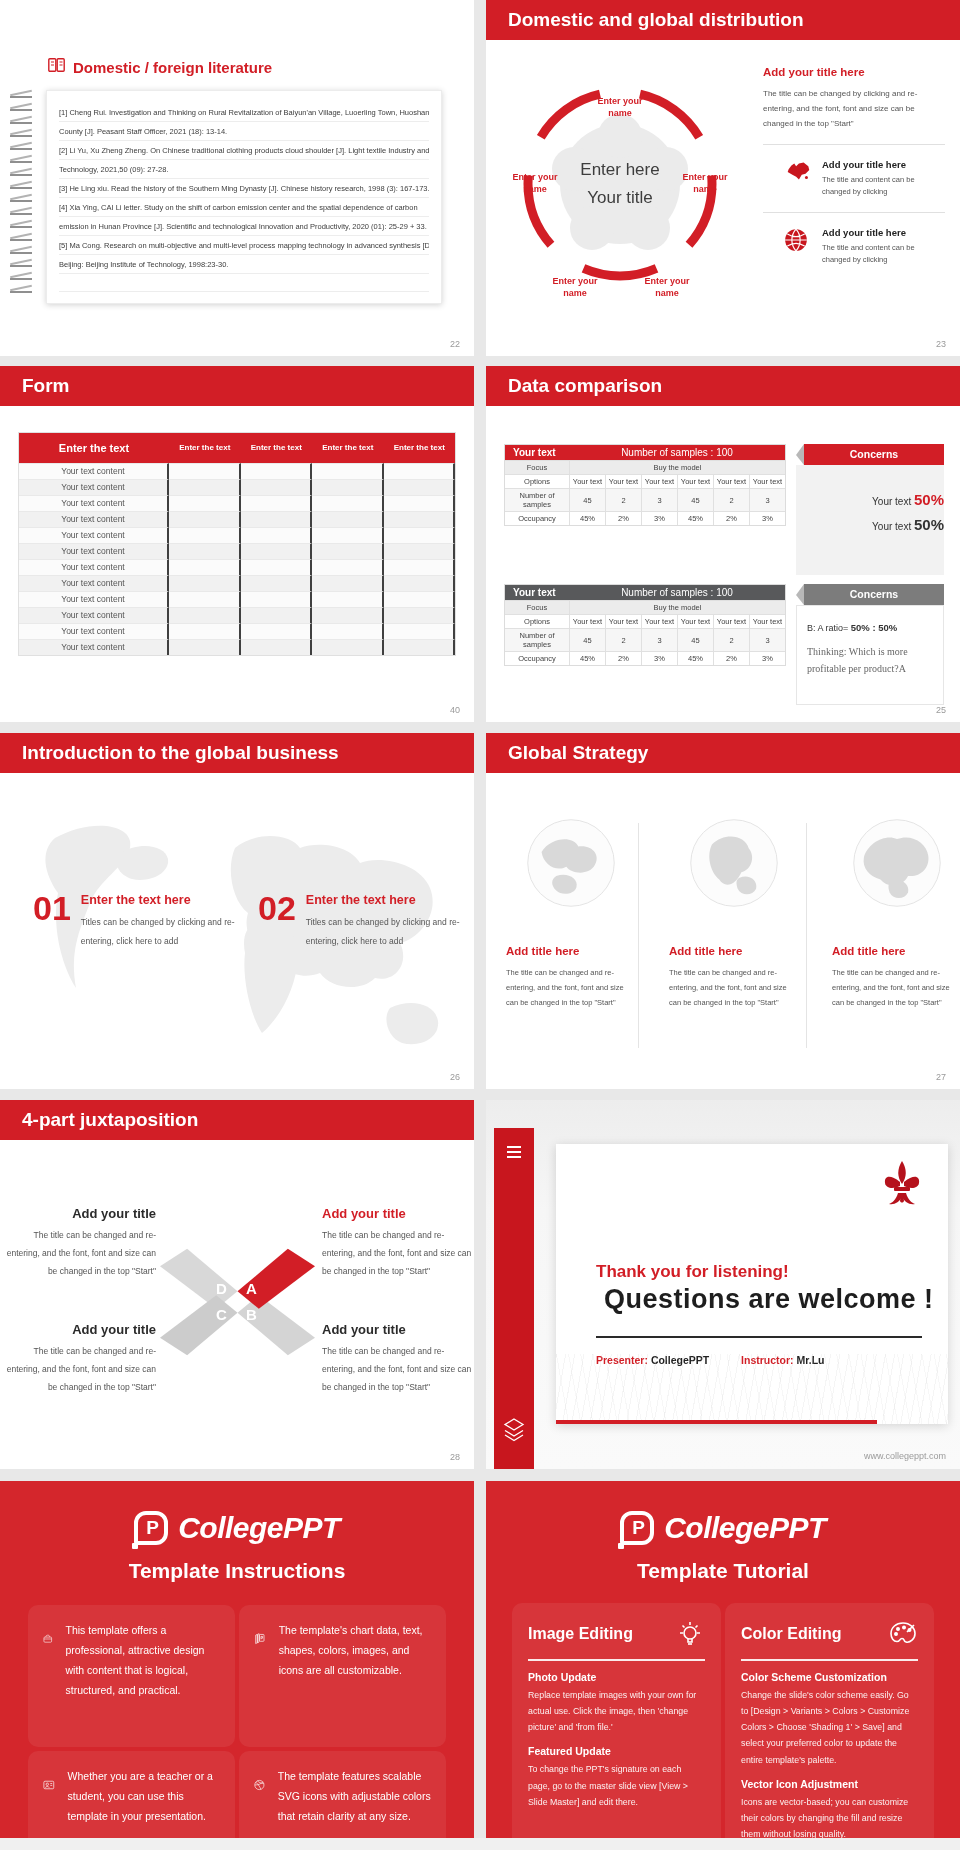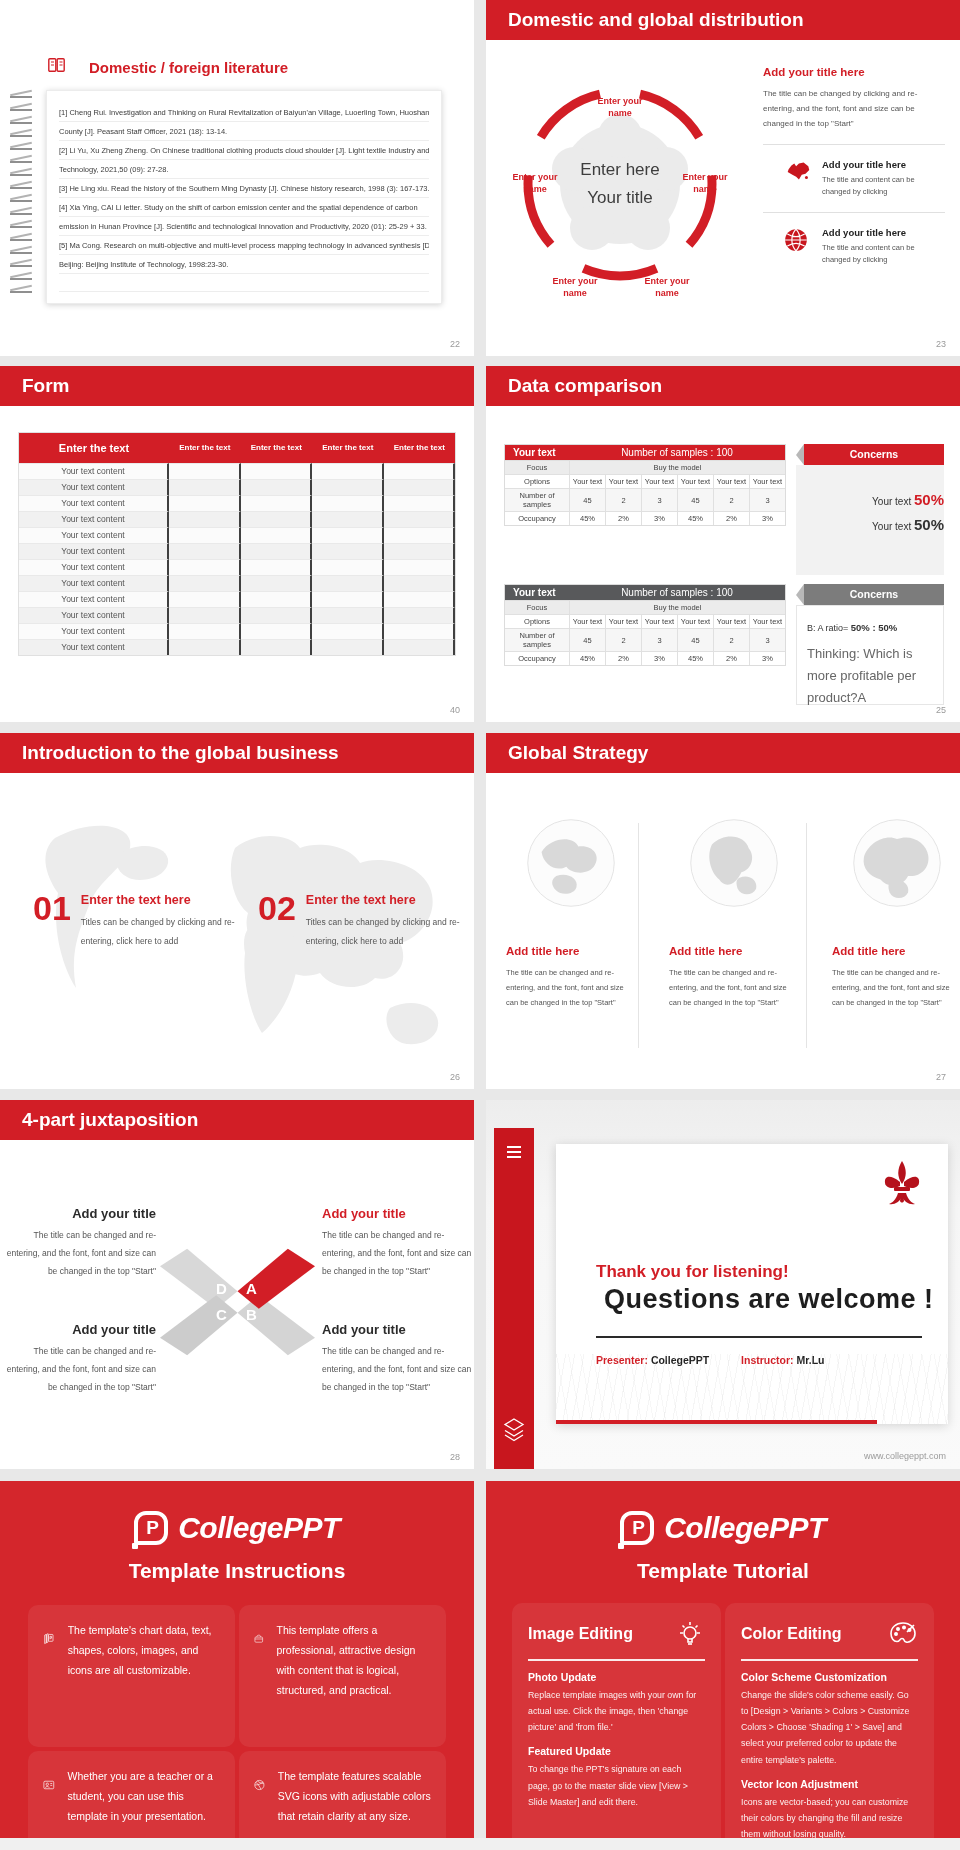--- a/index.html
+++ b/index.html
@@ -3,21 +3,21 @@
 <meta charset="utf-8">
 <style>
   * { box-sizing: border-box; }
   body { margin:0; background:#e8e8e8; font-family:"Liberation Sans", sans-serif; }
   .canvas { position:relative; width:960px; height:1850px; background:#e8e8e8; overflow:hidden; }
   .slide { position:absolute; background:#fff; width:474px; height:356px; overflow:hidden; }
   .bar { height:40px; background:#d21e26; color:#fff; font-weight:bold; font-size:19px; line-height:40px; padding-left:22px; }
   .page-num { position:absolute; right:14px; bottom:7px; font-size:9px; color:#9a9a9a; }
 
   
-  .sec-head { position:absolute; left:48px; top:58px; display:flex; align-items:center; gap:24px; }
+  .sec-head { position:absolute; left:48px; top:58px; display:flex; align-items:center; gap:8px; }
   .sec-head .txt { color:#d21e26; font-weight:bold; font-size:15px; }
   .rings { position:absolute; left:10px; top:92px; display:flex; flex-direction:column; gap:6px; }
   .ring { width:22px; height:7px; }
   .ring::before { content:""; display:block; height:2px; background:#b3b3b3; transform:rotate(-12deg); }
   .ring::after { content:""; display:block; height:2px; background:#8f8f8f; margin-top:2px; }
   .ref-box { position:absolute; left:46px; top:90px; width:396px; height:214px; background:#fff; border:1px solid #ececec; box-shadow:0 1px 6px rgba(0,0,0,.18); padding:12px 12px 0 12px; }
   .ref-line { font-size:7.5px; color:#3c3c3c; line-height:11px; padding:4px 0 3px 0; border-bottom:1px solid #ededed; white-space:nowrap; overflow:hidden; }
   .ref-line.empty { height:18px; }
 
   
@@ -62,21 +62,21 @@
   .concern .ribbon::before { content:""; position:absolute; left:-8px; top:0; border-top:11px solid transparent; border-bottom:10px solid transparent; border-right:8px solid rgba(0,0,0,.28); }
   .concern-a .ribbon { background:#d21e26; }
   .concern-b .ribbon { background:#7c7c7c; }
   .concern-a .box { background:#f2f2f2; height:110px; padding-top:26px; text-align:right; }
   .concern-b .box { background:#fff; border:1px solid #e6e6e6; height:100px; padding:16px 10px 0 10px; }
   .ca-line { font-size:10px; color:#333; margin-bottom:8px; }
   .ca-line .v { font-size:15px; font-weight:bold; }
   .ca-line.first .v { color:#d21e26; }
   .cb-ratio { font-size:9px; color:#333; margin-bottom:10px; }
   .cb-ratio b { font-size:9.5px; }
-  .cb-note { font-size:13px; color:#666; line-height:1.7; }
+  .cb-note { font-size:10px; color:#666; line-height:1.7;font-family:Liberation Serif, serif; }
 
   
   .worldmap { position:absolute; left:0; top:60px; }
   .biz-item { position:absolute; display:flex; gap:10px; }
   .biz-num { color:#d21e26; font-weight:bold; font-size:34px; line-height:34px; }
   .biz-item h3 { margin:2px 0 6px 0; color:#d21e26; font-size:12.5px; font-weight:bold; }
   .biz-item p { margin:0; font-size:8.5px; color:#555; line-height:2.2; width:172px; }
 
   
   .strat-col { position:absolute; top:84px; width:130px; }
@@ -574,34 +574,34 @@
     <div class="brand">
       <span class="logo-icon">
           <b>P</b>
         </span>
       <span class="word">CollegePPT</span>
     </div>
     <h2>Template Instructions</h2>
     <div class="inst-grid">
       <div class="inst-card">
         <svg width="36" height="36" viewBox="0 0 36 36" fill="none" stroke="#fff" stroke-width="1.8">
+          <rect x="6" y="12" width="24" height="16" rx="3"></rect>
+            <path d="M12 12c0-4 2-6 6-6s6 2 6 6"></path>
+            <path d="M6 18h24"></path>
+        </svg>
+        <p>This template offers a professional, attractive design with content that is logical, structured, and practical.</p>
+      </div>
+      <div class="inst-card">
+        <svg width="36" height="36" viewBox="0 0 36 36" fill="none" stroke="#fff" stroke-width="1.8">
           <path d="M7 8 L7 30 L11 28 L11 6 Z"></path>
             <path d="M12 6 L12 28 L16 26 L16 4 Z"></path>
           <rect x="17" y="6" width="12" height="18" rx="2"></rect>
             <path d="M21 11h4v5h-4z M21 16v3"></path>
         </svg>
         <p>The template's chart data, text, shapes, colors, images, and icons are all customizable.</p>
-      </div>
-      <div class="inst-card">
-        <svg width="36" height="36" viewBox="0 0 36 36" fill="none" stroke="#fff" stroke-width="1.8">
-          <rect x="6" y="12" width="24" height="16" rx="3"></rect>
-            <path d="M12 12c0-4 2-6 6-6s6 2 6 6"></path>
-            <path d="M6 18h24"></path>
-        </svg>
-        <p>This template offers a professional, attractive design with content that is logical, structured, and practical.</p>
       </div>
       <div class="inst-card">
         <svg width="36" height="36" viewBox="0 0 36 36" fill="none" stroke="#fff" stroke-width="1.8">
           <rect x="5" y="8" width="26" height="20" rx="3"></rect>
             <circle cx="14" cy="16" r="3.2"></circle>
             <path d="M9 25c1-4 9-4 10 0"></path>
             <path d="M22 14h5M22 19h5"></path>
         </svg>
         <p>Whether you are a teacher or a student, you can use this template in your presentation.</p>
       </div>

